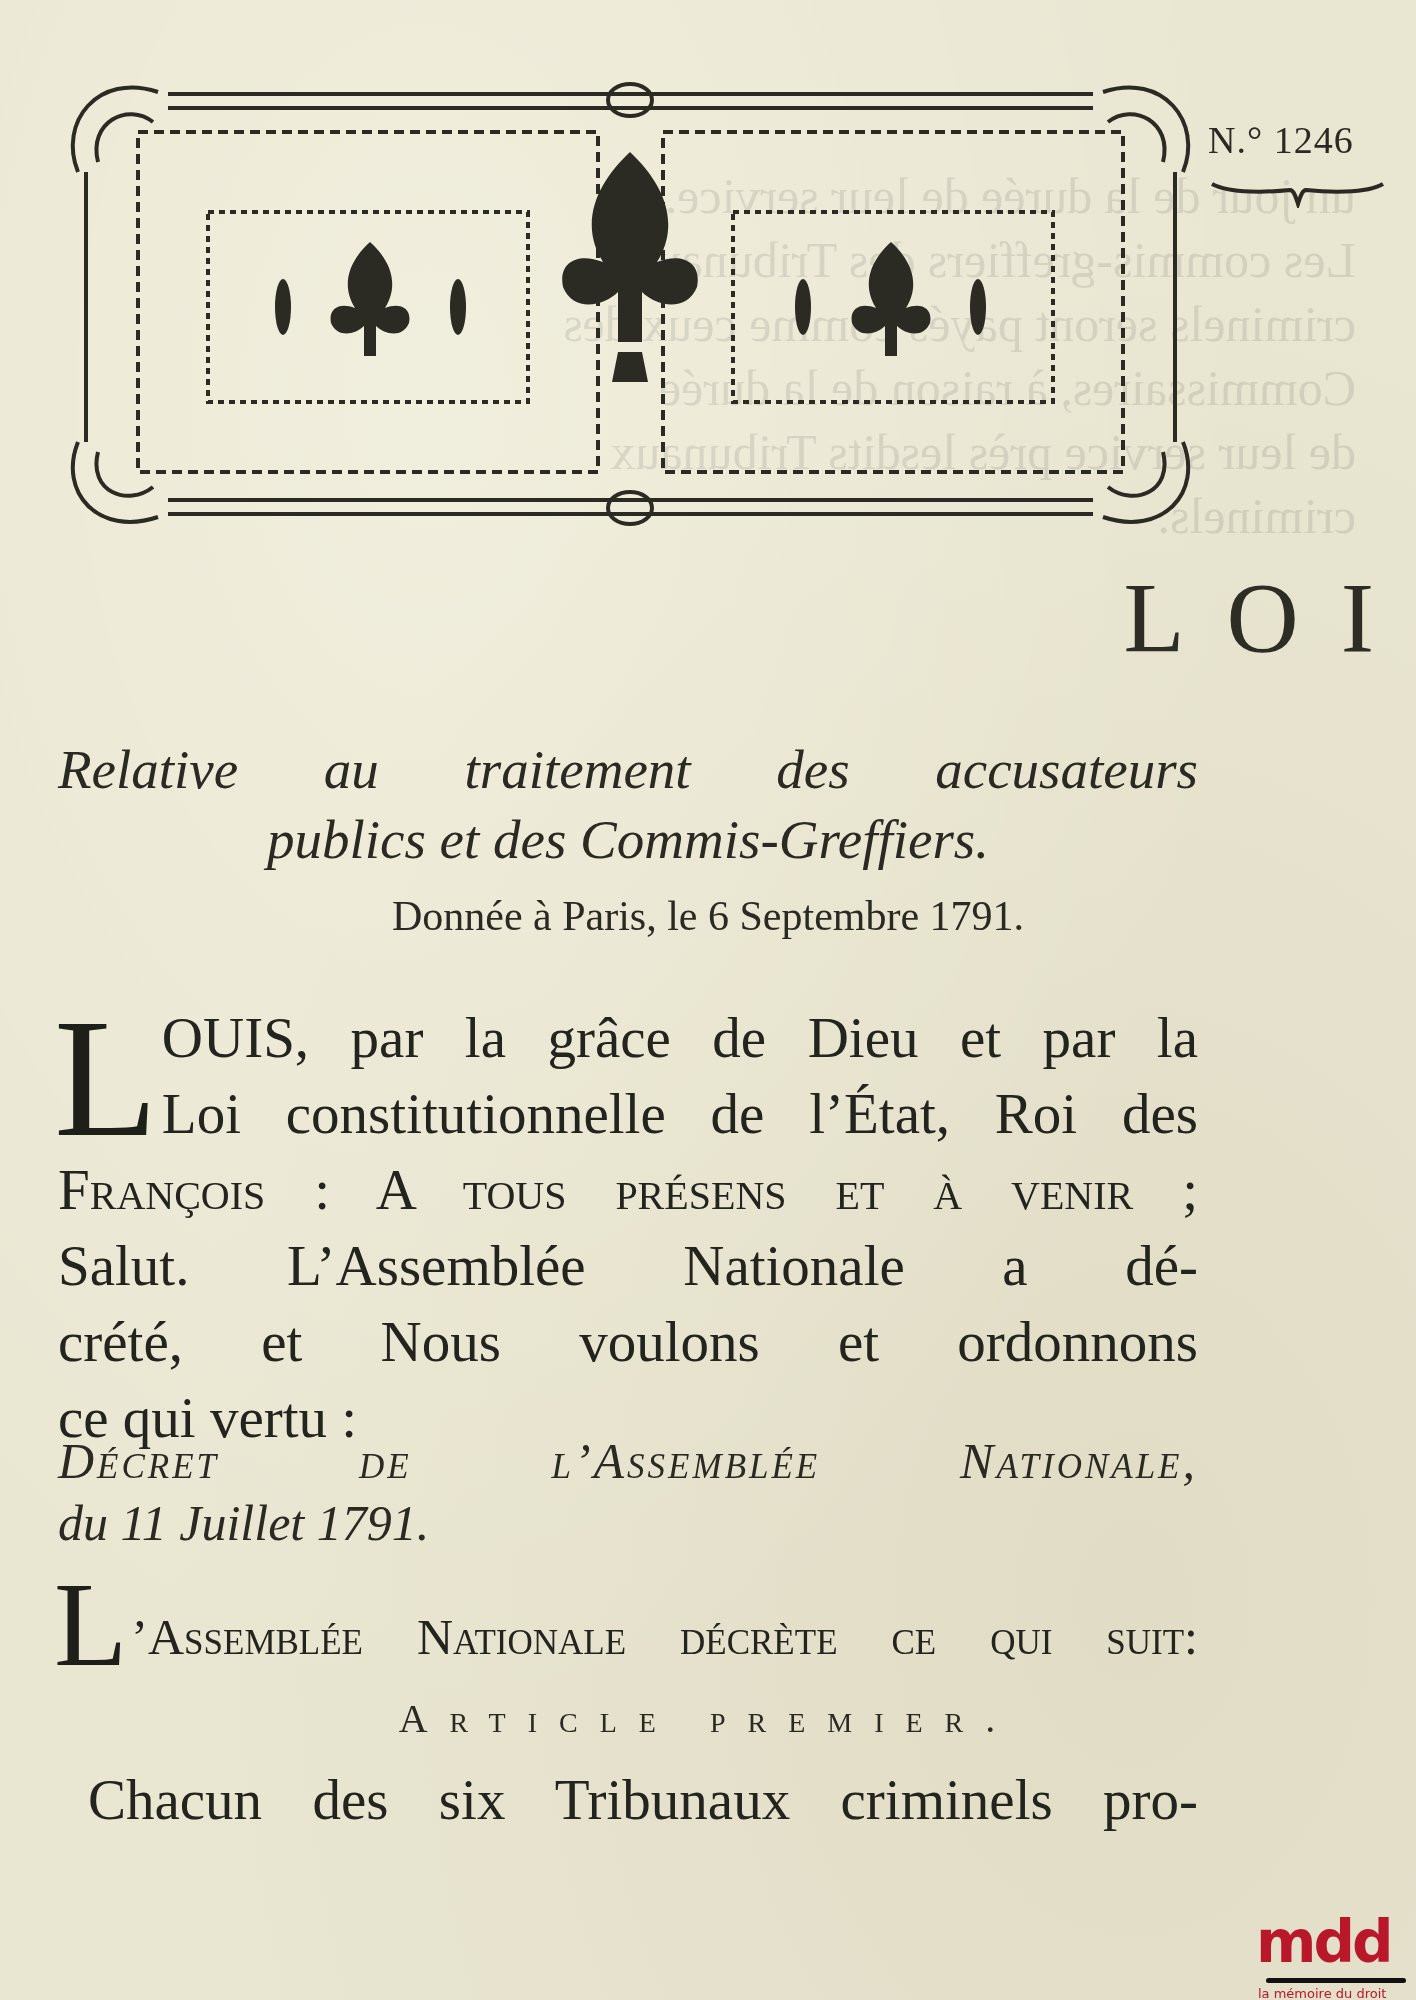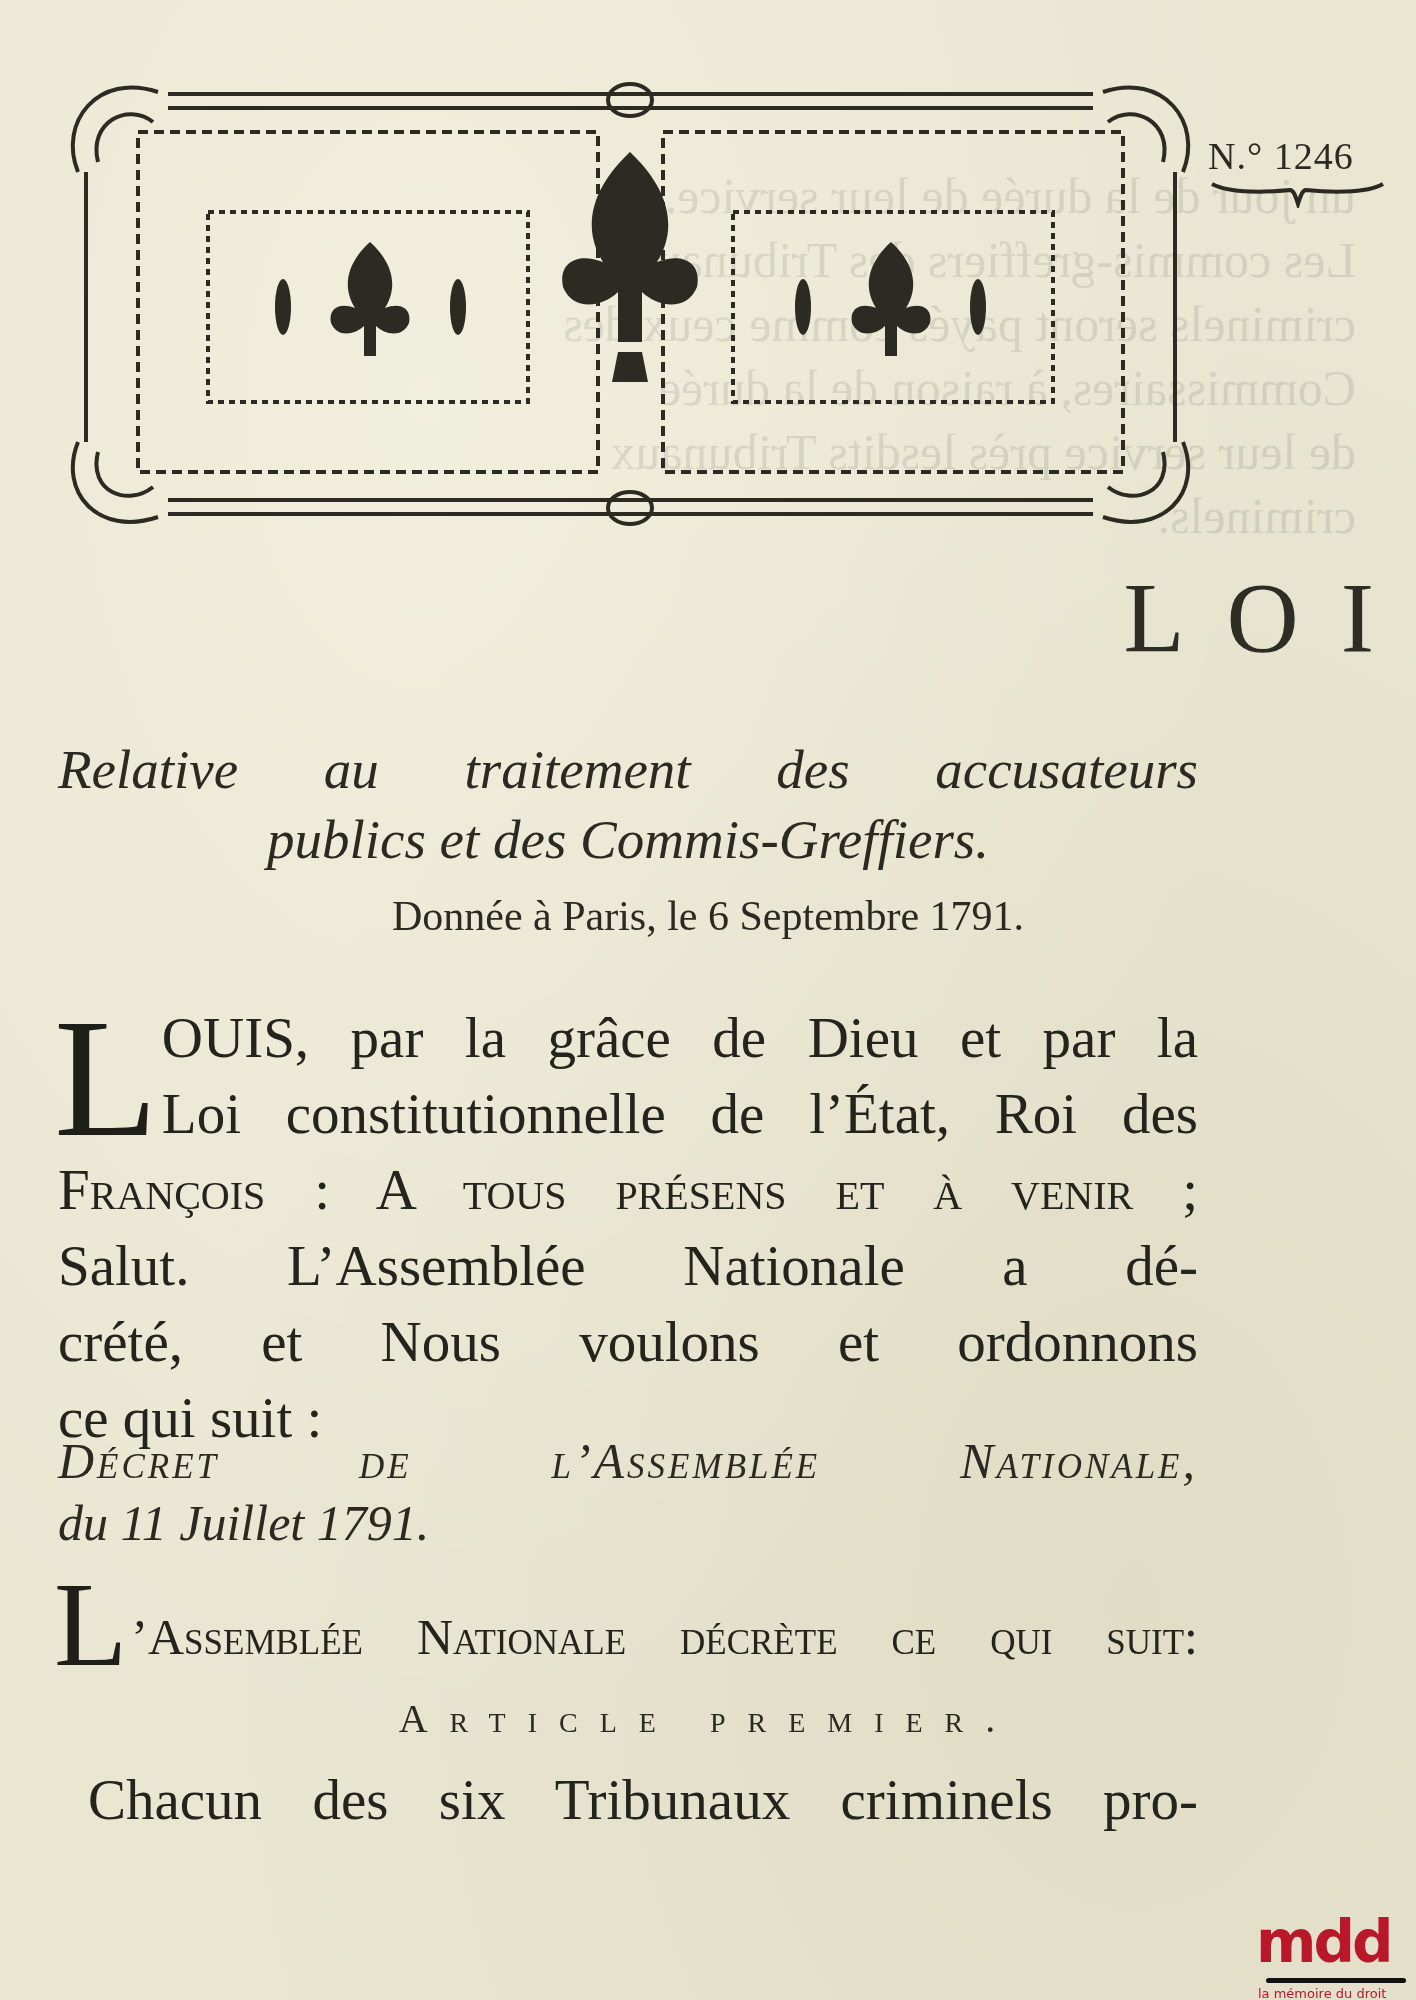--- a/index.html
+++ b/index.html
@@ -15,21 +15,21 @@
   .ghost {
     position:absolute; left:0; top:0; width:1416px; height:2000px;
     pointer-events:none; opacity:0.13; transform:scaleX(-1);
     font-family:"Liberation Serif", serif; font-size:50px; line-height:64px;
     color:#444; padding:100px 90px 0 60px; box-sizing:border-box; white-space:pre-line;
   }
   .ornament {
     position:absolute; left:58px; top:62px; width:1145px; height:482px;
   }
   .number {
-    position:absolute; left:1208px; top:134px; font-size:38px;
+    position:absolute; left:1208px; top:118px; font-size:38px;
     font-family:"Liberation Serif", serif; color:#2a2a22; letter-spacing:1px;
   }
   .number-brace { position:absolute; left:1210px; top:178px; width:175px; height:30px; }
   .title {
     position:absolute; left:0; width:1416px; top:560px; text-align:right;
     font-family:"Liberation Serif", serif; font-size:100px; letter-spacing:42px;
     color:#2d2d26; font-weight:normal;
   }
   .subtitle {
     position:absolute; left:58px; width:1140px; top:735px;
@@ -131,21 +131,21 @@
 
 <div class="dated">Donnée à Paris, le 6 Septembre 1791.</div>
 
 <div class="body-block" style="top:1000px;">
   <span class="dropcap">L</span>
   <span class="jl">OUIS, par la grâce de Dieu et par la</span>
   <span class="jl">Loi constitutionnelle de l’État, Roi des</span>
   <span class="jl sc">François : A tous présens et à venir ;</span>
   <span class="jl">Salut. L’Assemblée Nationale a dé-</span>
   <span class="jl">crété, et Nous voulons et ordonnons</span>
-  <span class="jl last">ce qui suit :</span>
+  <span class="jl last">ce qui vertu :</span>
 </div>
 
 <div class="decret">
   <span class="l1">Décret de l’Assemblée Nationale,</span>
   <span class="l2">du 11 Juillet 1791.</span>
 </div>
 
 <div class="body-block" style="top:1575px;">
   <span class="dropcap" style="font-size:120px;line-height:100px;margin-top:0;">L</span>
   <span class="jl sc" style="padding-top:24px;font-size:50px;">’Assemblée Nationale décrète ce qui suit:</span>

